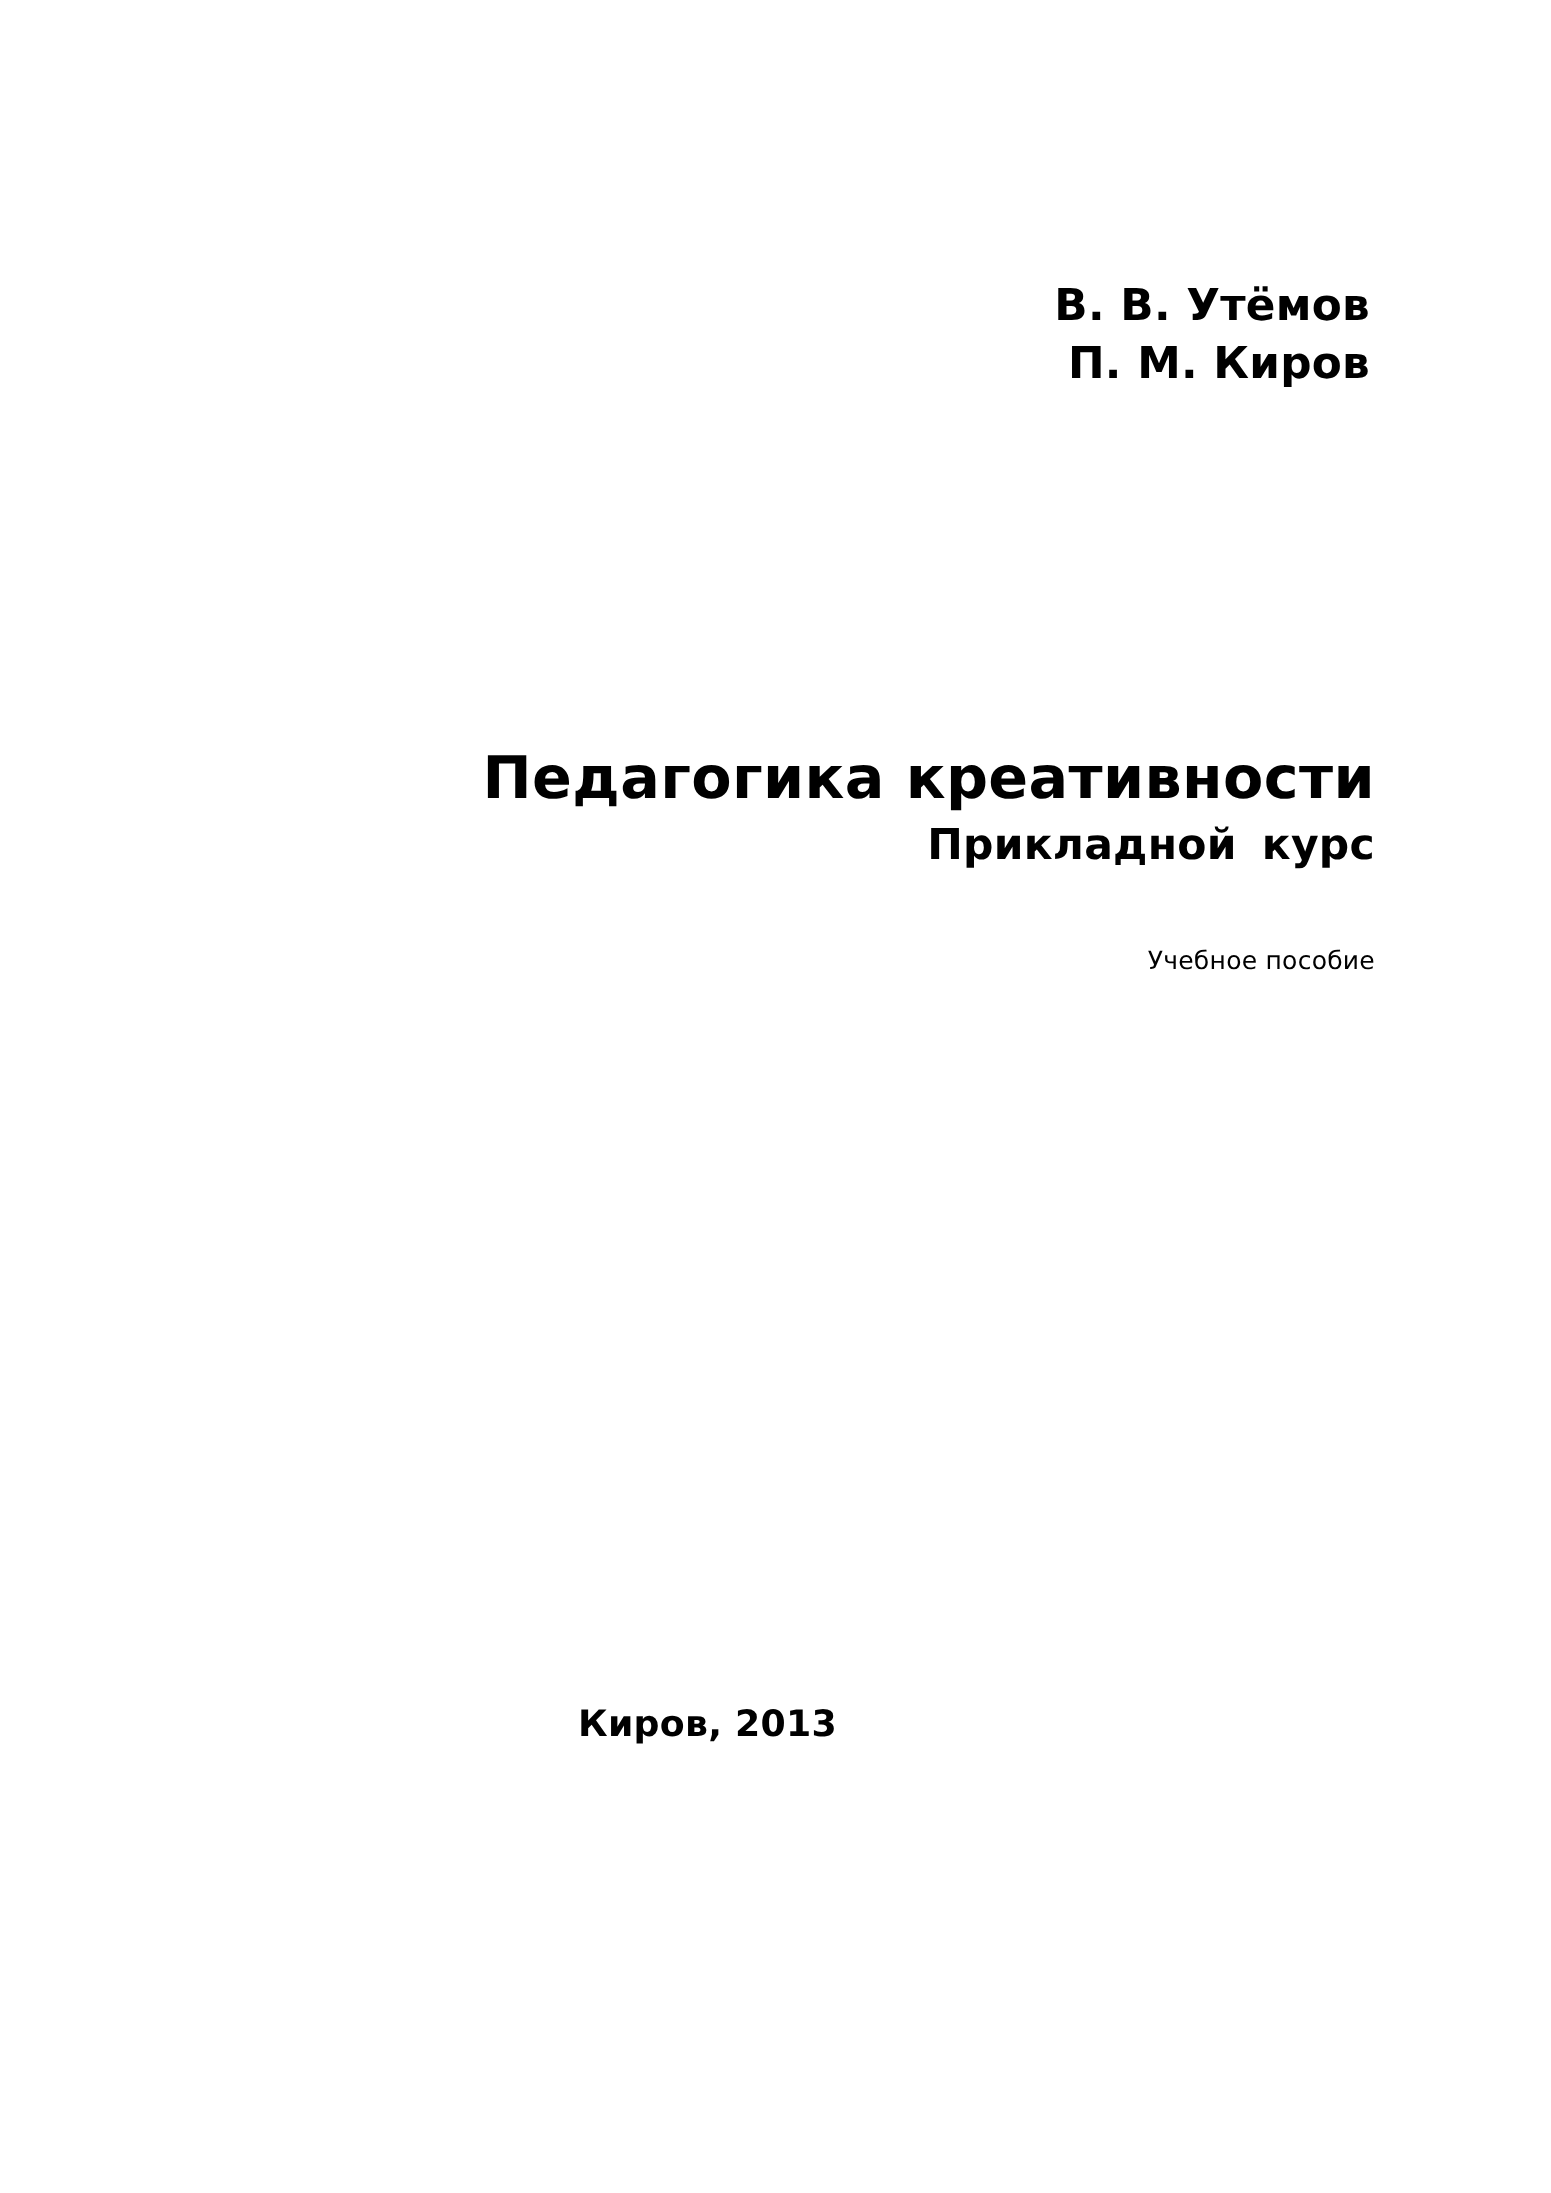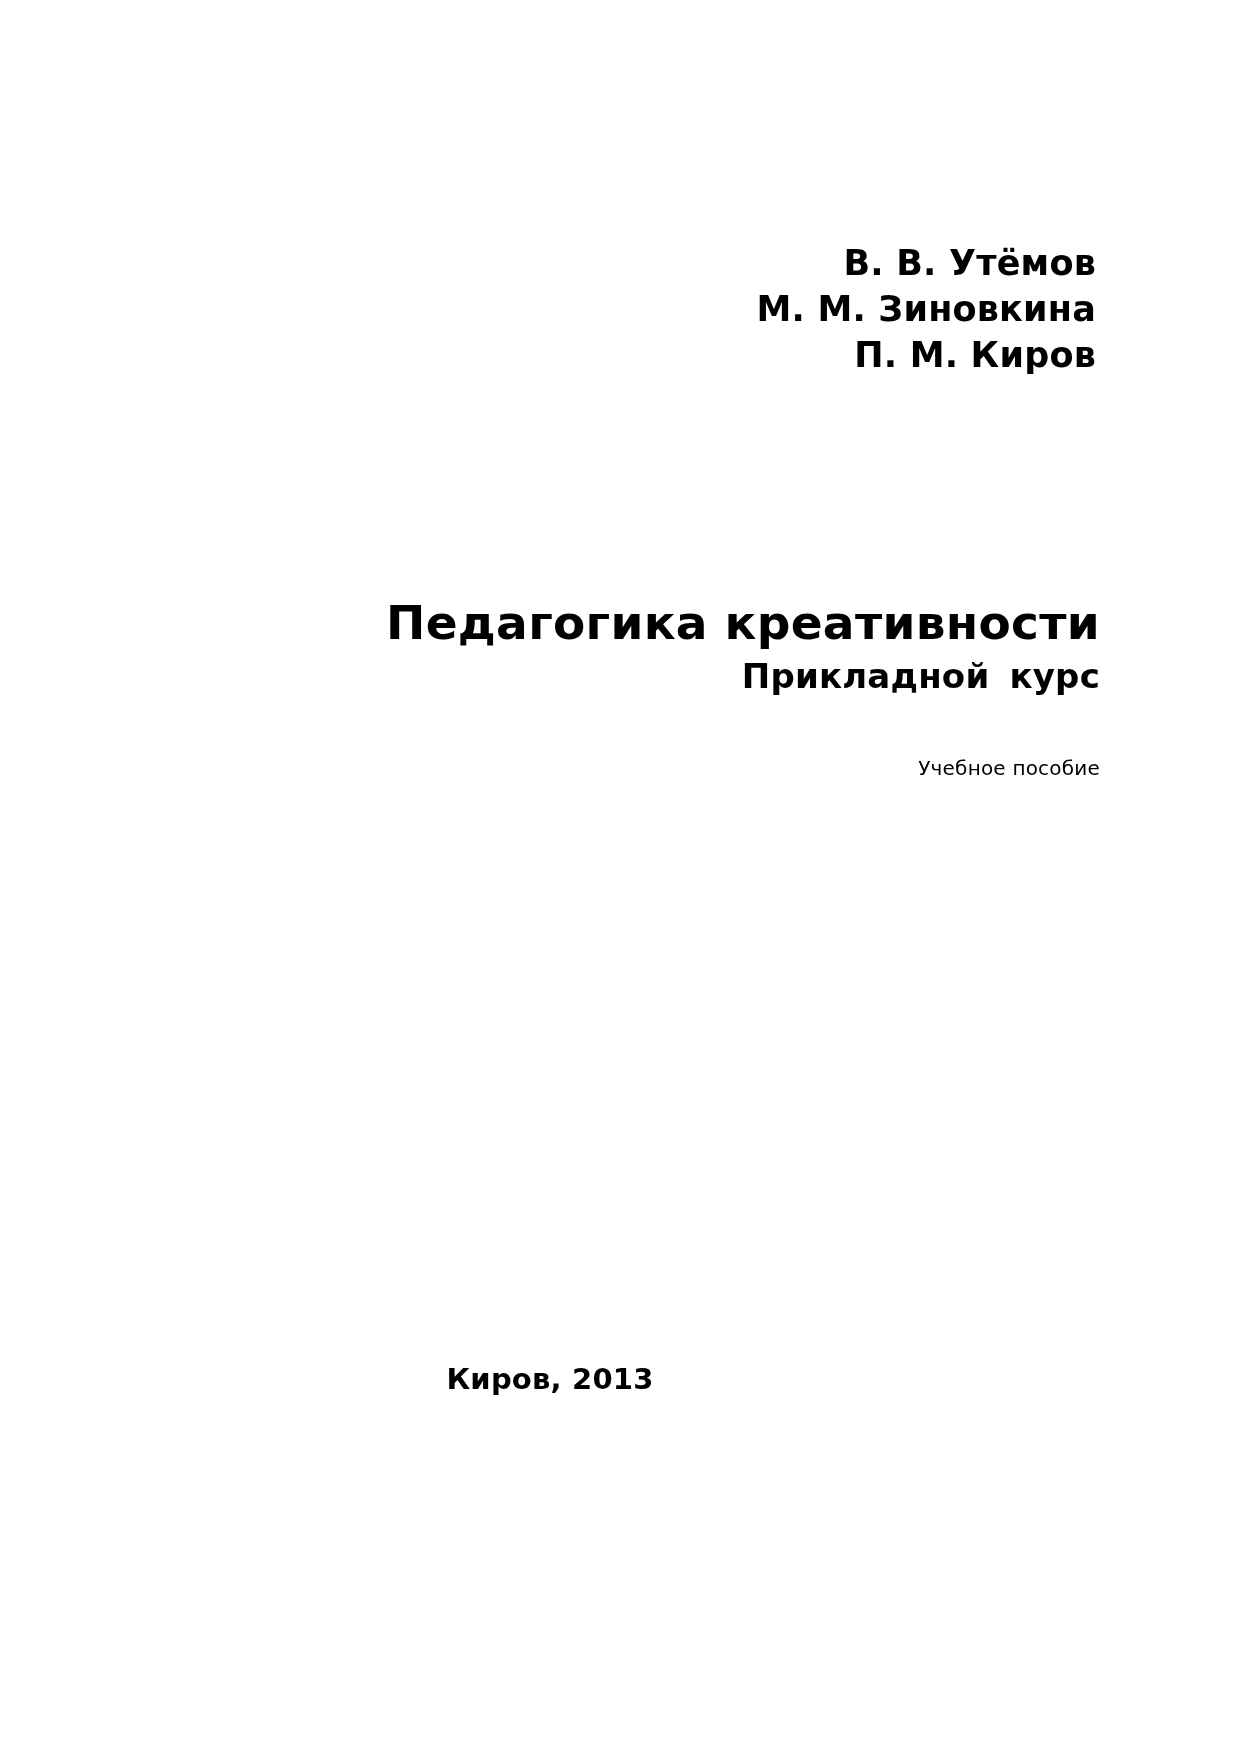--- a/index.html
+++ b/index.html
@@ -25,21 +25,20 @@
   
   .authors {
     position: absolute;
     top: 222px;
     right: 145px;
     text-align: right;
     font-weight: bold;
     font-size: 35px;
     line-height: 46px;
     letter-spacing: 0.2px;
-    margin-top: 18px;
   }
   .authors div {
     white-space: nowrap;
   }
 
   
   .title-block {
     position: absolute;
     top: 593px;
     left: 0;
@@ -66,36 +65,35 @@
     font-weight: normal;
     font-size: 20px;
     line-height: 34px;
     letter-spacing: 0.2px;
   }
 
   
   .imprint {
     position: absolute;
     top: 1362px;
-    left: 0;
+    left: 16px;
     width: 1100px;
     text-align: center;
     font-weight: bold;
     font-size: 29px;
     letter-spacing: 0.2px;
   }
 </style>
 </head>
 <body>
 
 <div class="page">
 
   <div class="authors">
     <div>В. В. Утёмов</div>
-    <div>М. М. Зиновкина</div>
     <div>П. М. Киров</div>
   </div>
 
   <div class="title-block">
     <div class="book-title">Педагогика креативности</div>
     <div class="subtitle">
       <div class="line1">Прикладной  курс</div>
     </div>
     <div class="doc-kind">Учебное пособие</div>
   </div>

